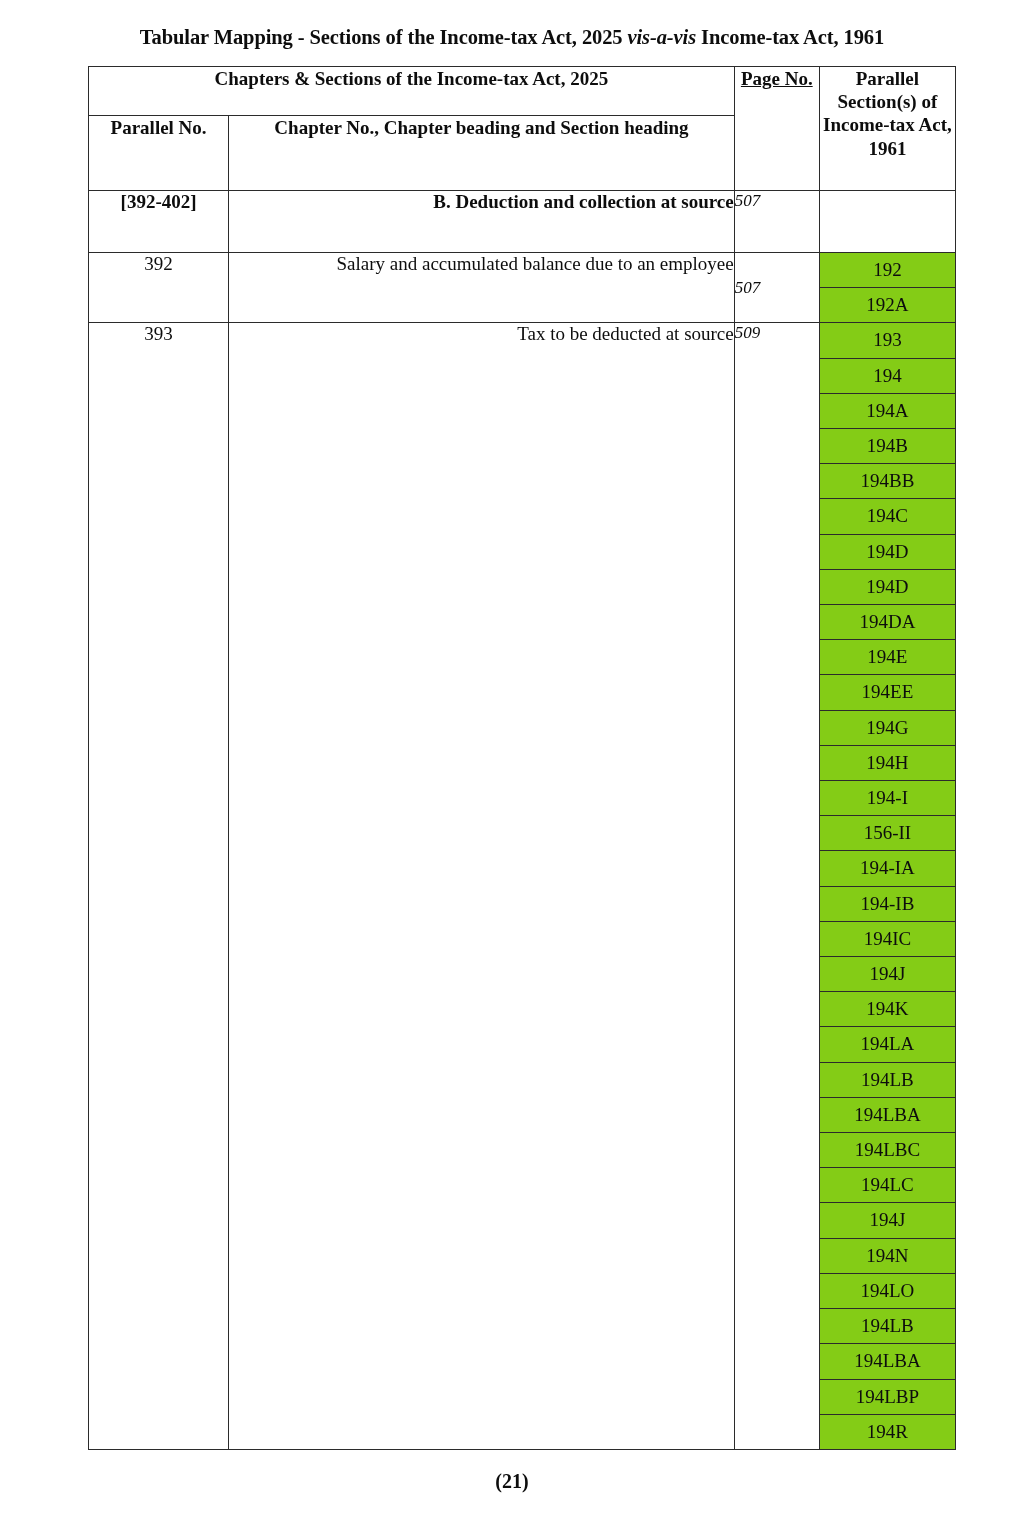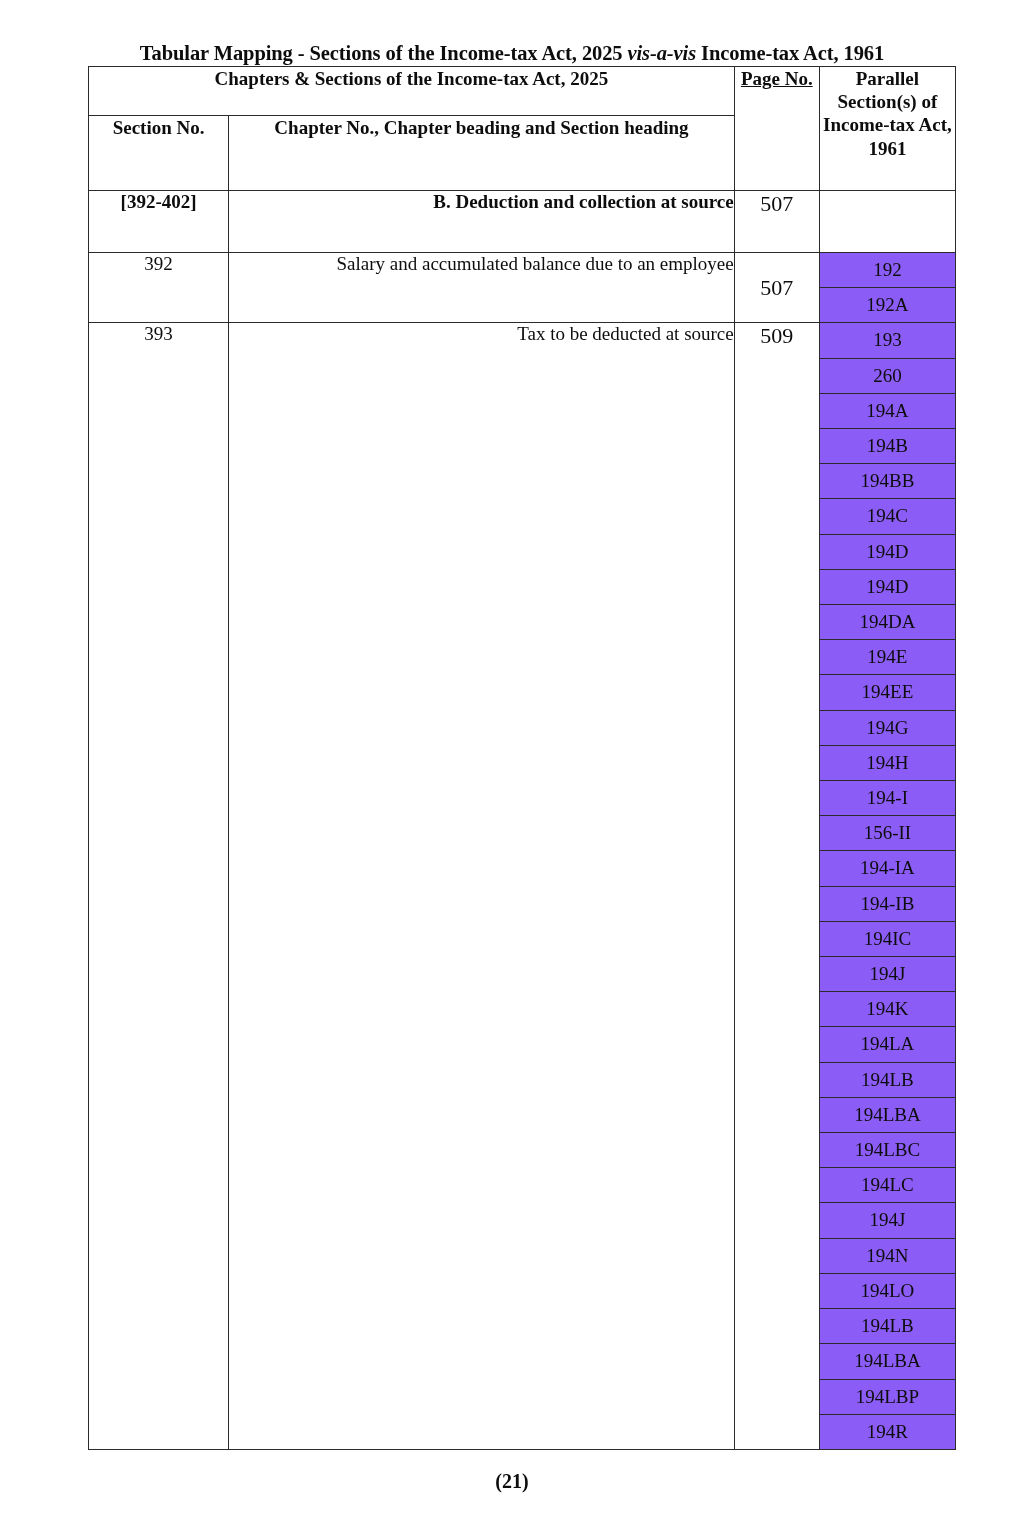--- a/index.html
+++ b/index.html
@@ -16,21 +16,21 @@
   }
   .page {
     position: relative;
     width: 1024px;
     height: 1536px;
     box-sizing: border-box;
     padding: 0;
   }
   .doc-title {
     position: absolute;
-    top: 42px;
+    top: 26px;
     left: 0;
     width: 1024px;
     text-align: center;
     font-size: 20.5px;
     font-weight: bold;
     letter-spacing: -0.1px;
     white-space: nowrap;
   }
   .doc-title .ital {
     font-style: italic;
@@ -84,24 +84,24 @@
   }
   td.heading {
     font-size: 19px;
     padding: 8px 6px 0 8px;
     text-align: right;
   }
   td.heading.bold {
     font-weight: bold;
   }
   td.page-no {
-    text-align: center;
-    font-size: 22px;
+    font-size: 17px;
     vertical-align: middle;
     padding: 8px 2px 0 2px;
+    font-style: italic;
   }
   td.page-no.mid {
     vertical-align: middle;
     padding: 0;
   }
   td.par-wrap {
     padding: 0;
     vertical-align: top;
     background: #e4e4e4;
   }
@@ -109,21 +109,21 @@
     background: #e4e4e4;
   }
   table.par {
     width: 100%;
     border-collapse: collapse;
     table-layout: fixed;
   }
   table.par td {
     border: 0;
     border-bottom: 1.6px solid #2b2b2b;
-    background: #8b5cf6;
+    background: #84cc16;
     text-align: center;
     font-size: 19px;
     height: 34.2px;
     line-height: 34.2px;
     padding: 0;
     margin-left: 12px;
   }
   table.par tr:last-child td {
     border-bottom: 0;
   }
@@ -153,21 +153,21 @@
       <col class="c3">
       <col class="c4">
     </colgroup>
     <thead>
       <tr>
         <th class="hd hd-top-left" colspan="2">Chapters &amp; Sections of the Income-tax Act, 2025</th>
         <th class="hd hd-page" rowspan="2">Page No.</th>
         <th class="hd" rowspan="2">Parallel Section(s) of Income-tax Act, 1961</th>
       </tr>
       <tr>
-        <th class="hd hd-sub">Section No.</th>
+        <th class="hd hd-sub">Parallel No.</th>
         <th class="hd hd-sub">Chapter No., Chapter beading and Section heading</th>
       </tr>
     </thead>
     <tbody>
 
       <tr style="height:62px;margin-top:31px;">
         <td class="sec-no bold">[392-402]</td>
         <td class="heading bold">B. Deduction and collection at source</td>
         <td class="page-no">507</td>
         <td class="par-empty"></td>
@@ -195,21 +195,21 @@
         <td class="sec-no">393</td>
         <td class="heading">Tax to be deducted at source</td>
         <td class="page-no">509</td>
         <td class="par-wrap">
           <table class="par">
             <tbody>
               <tr>
                   <td>193</td>
                 </tr>
               <tr>
-                  <td>260</td>
+                  <td>194</td>
                 </tr>
               <tr>
                   <td>194A</td>
                 </tr>
               <tr>
                   <td>194B</td>
                 </tr>
               <tr>
                   <td>194BB</td>
                 </tr>

